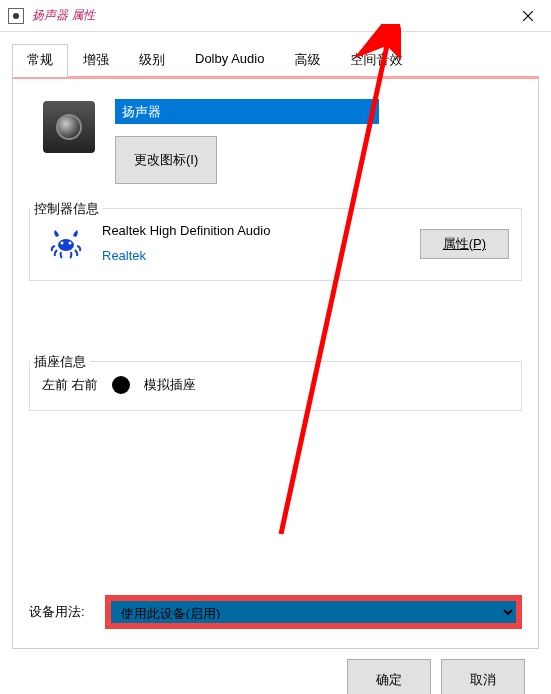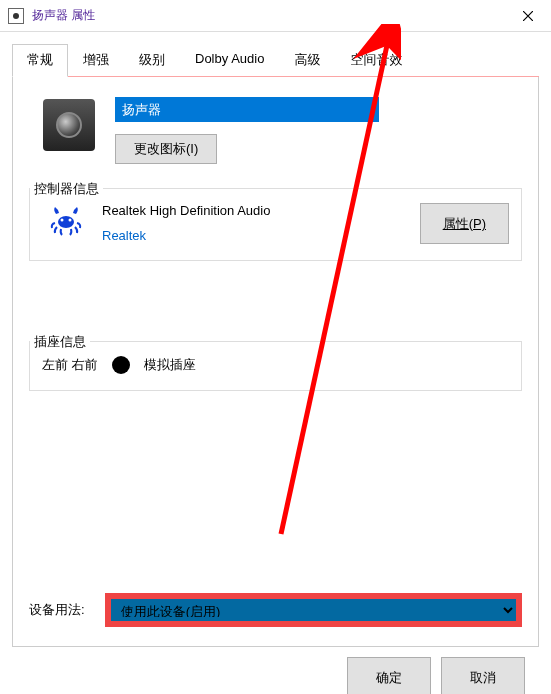--- a/index.html
+++ b/index.html
@@ -1,42 +1,42 @@
 <!DOCTYPE html>
 <html><head>
   <meta charset="utf-8">
   <style>
     * { box-sizing: border-box; margin: 0; padding: 0; font-family: "Microsoft YaHei", "Segoe UI", sans-serif; }
     body { background: #fff; width: 551px; height: 694px; overflow: hidden; }
     
     .titlebar { height: 32px; border-bottom: 1px solid #ddd; display: flex; align-items: center; padding: 0 8px; background: #fff; position: relative; }
     .title-icon { width: 16px; height: 16px; border: 1px solid #666; margin-right: 8px; position: relative; }
     .title-icon::after { content: ''; position: absolute; width: 6px; height: 6px; border-radius: 50%; background: #333; left: 4px; top: 4px; }
-    .title-text { font-size: 12px; color: #4c1d95; }
+    .title-text { font-size: 12px; color: #be185d; font-style: italic; }
     .close-btn { position: absolute; right: 0; top: 0; width: 46px; height: 32px; display: flex; align-items: center; justify-content: center; font-size: 14px; color: #000; }
     
     .content { padding: 12px; }
     
-    .tabs { display: flex; border-bottom: 1px solid #fca5a5; margin-bottom: 0; position: relative; }
+    .tabs { display: flex; border-bottom: 3px solid #fca5a5; margin-bottom: 0; position: relative; }
     .tab { padding: 6px 14px; font-size: 13px; color: #000; border: 1px solid transparent; cursor: pointer; background: #fff; position: relative; }
     .tab.active { border: 1px solid #ccc; border-bottom: 1px solid #fff; margin-bottom: -1px; z-index: 2; }
     
     .tab-content { border: 1px solid #ccc; border-top: none; padding: 20px 16px; min-height: 570px; position: relative; }
     
     .device-section { display: flex; align-items: flex-start; gap: 20px; margin-bottom: 24px; }
     .speaker-icon { width: 52px; height: 52px; background: linear-gradient(to bottom, #555, #222); border-radius: 4px; display: flex; align-items: center; justify-content: center; margin-left: 14px; margin-top: 2px; }
     .speaker-icon .inner { width: 26px; height: 26px; border-radius: 50%; background: radial-gradient(circle at 35% 35%, #ccc, #555 60%, #111); border: 2px solid #888; }
     .device-right { flex: 1; }
     .device-input { width: 264px; padding: 4px 6px; border: 1px solid #0078d7; font-size: 13px; background: #0078d7; color: #fff; outline: none; }
-    .change-icon-btn { margin-top: 12px; padding: 5px 18px; border: 1px solid #adadad; background: #e1e1e1; font-size: 13px; cursor: pointer; text-align: right; }
+    .change-icon-btn { margin-top: 12px; padding: 14px 18px; border: 1px solid #adadad; background: #e1e1e1; font-size: 13px; cursor: pointer; text-align: right; }
     
     .fieldset { border: 1px solid #ddd; padding: 14px 12px 16px; margin-bottom: 18px; position: relative; }
     .fieldset-legend { position: absolute; top: -9px; left: 0; background: #fff; padding: 0 4px; font-size: 13px; color: #000; }
     
-    .controller-row { display: flex; gap: 18px; }
+    .controller-row { display: flex; align-items: center; gap: 18px; }
     .crab-icon { width: 36px; height: 36px; display: flex; align-items: center; justify-content: center; margin-left: 6px; }
     .controller-text { flex: 1; font-size: 13px; }
     .controller-link { color: #0066cc; font-size: 13px; margin-top: 10px; display: inline-block; cursor: pointer; }
     .prop-btn { padding: 5px 22px; border: 1px solid #adadad; background: #e1e1e1; font-size: 13px; cursor: pointer; text-decoration: underline; }
     
     .jack-row { display: flex; align-items: center; gap: 14px; font-size: 13px; }
     .jack-dot { width: 18px; height: 18px; border-radius: 50%; background: #000; }
     
     .usage-row { display: flex; align-items: center; gap: 20px; position: absolute; bottom: 19px; left: 16px; right: 16px; }
     .usage-label { font-size: 13px; }

